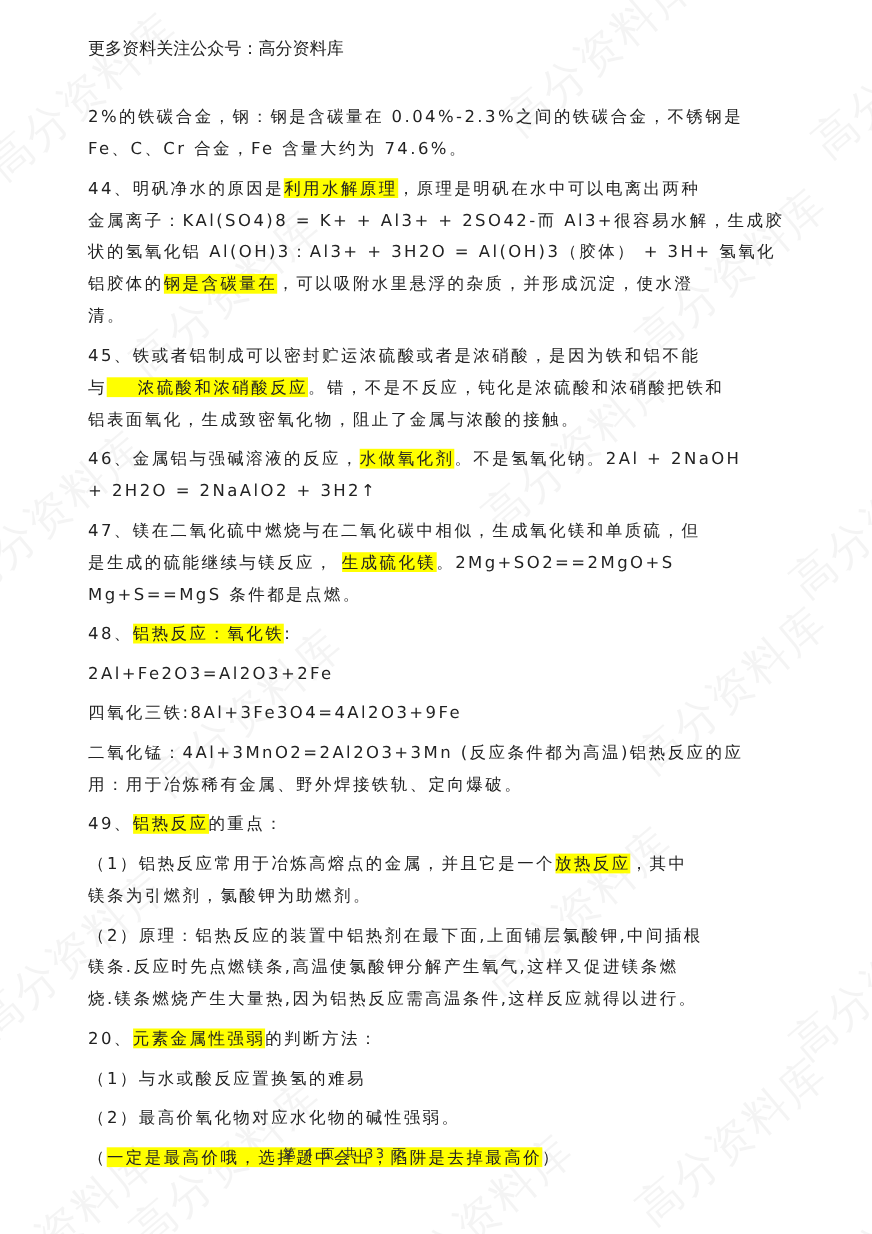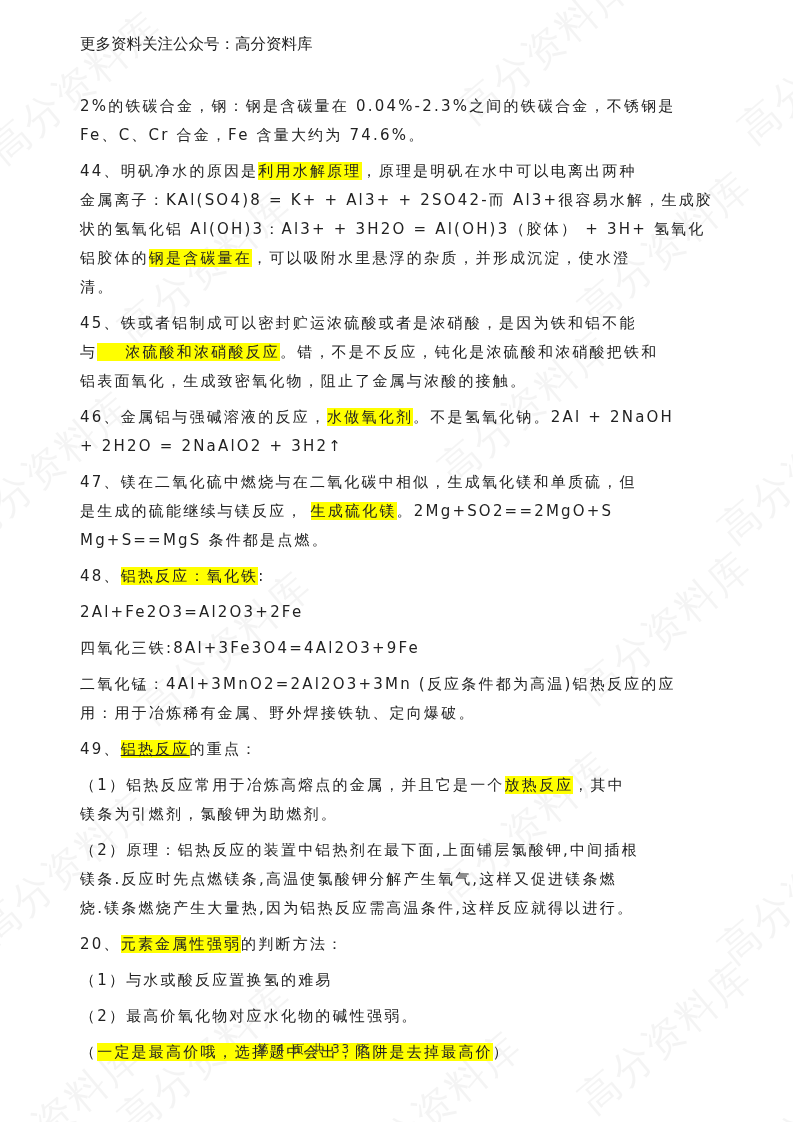--- a/index.html
+++ b/index.html
@@ -76,21 +76,21 @@
       <span class="line"><span>2Al+Fe2O3=Al2O3+2Fe</span></span>
     </div>
     <div class="para">
       <span class="line"><span>四氧化三铁:8Al+3Fe3O4=4Al2O3+9Fe</span></span>
     </div>
     <div class="para">
       <span class="line"><span>二氧化锰：4Al+3MnO2=2Al2O3+3Mn (反应条件都为高温)铝热反应的应</span></span>
       <span class="line"><span>用：用于冶炼稀有金属、野外焊接铁轨、定向爆破。</span></span>
     </div>
     <div class="para">
-      <span class="line"><span>49、</span><span class="hl" style="background: rgb(255, 255, 0); text-decoration: underline;">铝热反应</span><span>的重点：</span></span>
+      <span class="line"><span>49、</span><span class="hl" style="background: rgb(255, 255, 0);">铝热反应</span><span>的重点：</span></span>
     </div>
     <div class="para">
       <span class="line"><span>（1）铝热反应常用于冶炼高熔点的金属，并且它是一个</span><span class="hl" style="background: rgb(255, 255, 0);">放热反应</span><span>，其中</span></span>
       <span class="line"><span>镁条为引燃剂，氯酸钾为助燃剂。</span></span>
     </div>
     <div class="para">
       <span class="line"><span>（2）原理：铝热反应的装置中铝热剂在最下面,上面铺层氯酸钾,中间插根</span></span>
       <span class="line"><span>镁条.反应时先点燃镁条,高温使氯酸钾分解产生氧气,这样又促进镁条燃</span></span>
       <span class="line"><span>烧.镁条燃烧产生大量热,因为铝热反应需高温条件,这样反应就得以进行。</span></span>
     </div>

